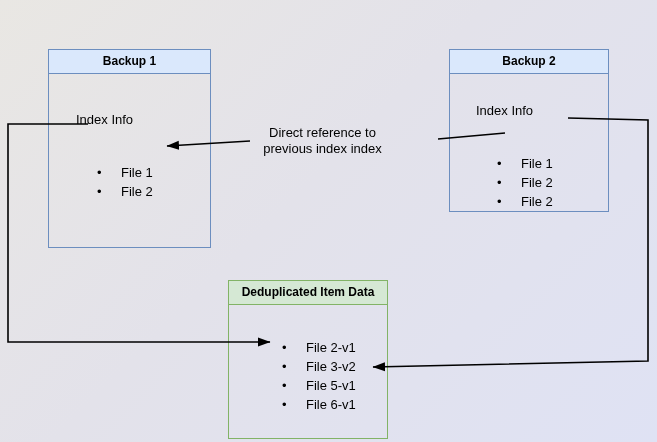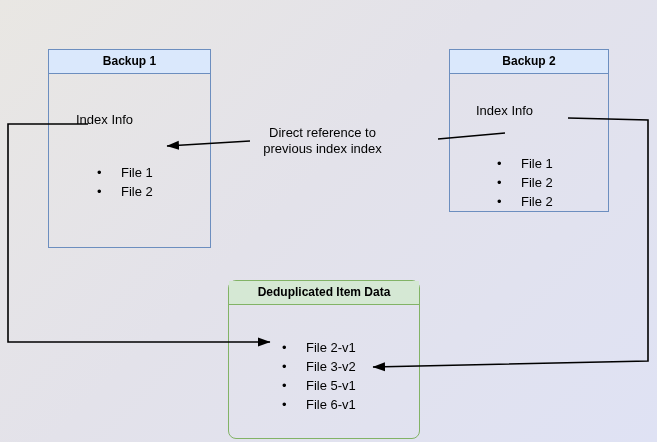--- a/index.html
+++ b/index.html
@@ -124,21 +124,21 @@
           <span class="txt">File 2</span>
         </li>
         <li>
           <span class="blt">•</span>
           <span class="txt">File 2</span>
         </li>
       </ul>
     </div>
   </div>
 
-  <div class="node node-green" style="left:228px; top:280px; width:192px; height:159px;border-radius:8px;">
+  <div class="node node-green" style="left:228px; top:280px; width:160px; height:159px;">
     <div class="node-header">Deduplicated Item Data</div>
     <div class="node-body">
       <ul class="file-list" style="left:53px; top:33px;">
         <li>
           <span class="blt">•</span>
           <span class="txt">File 2-v1</span>
         </li>
         <li>
           <span class="blt">•</span>
           <span class="txt">File 3-v2</span>

